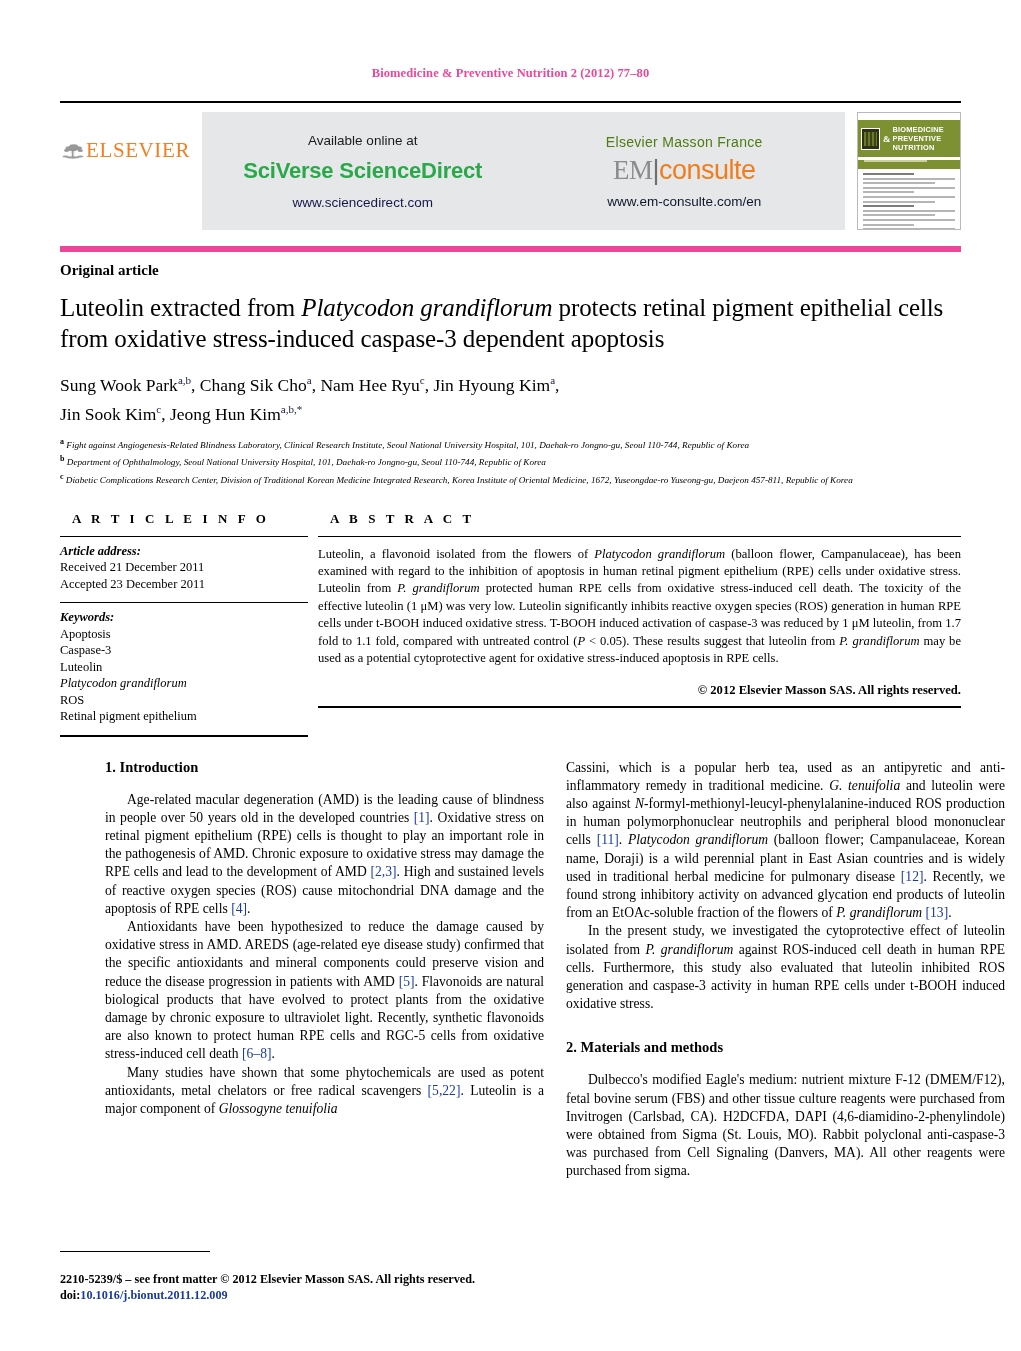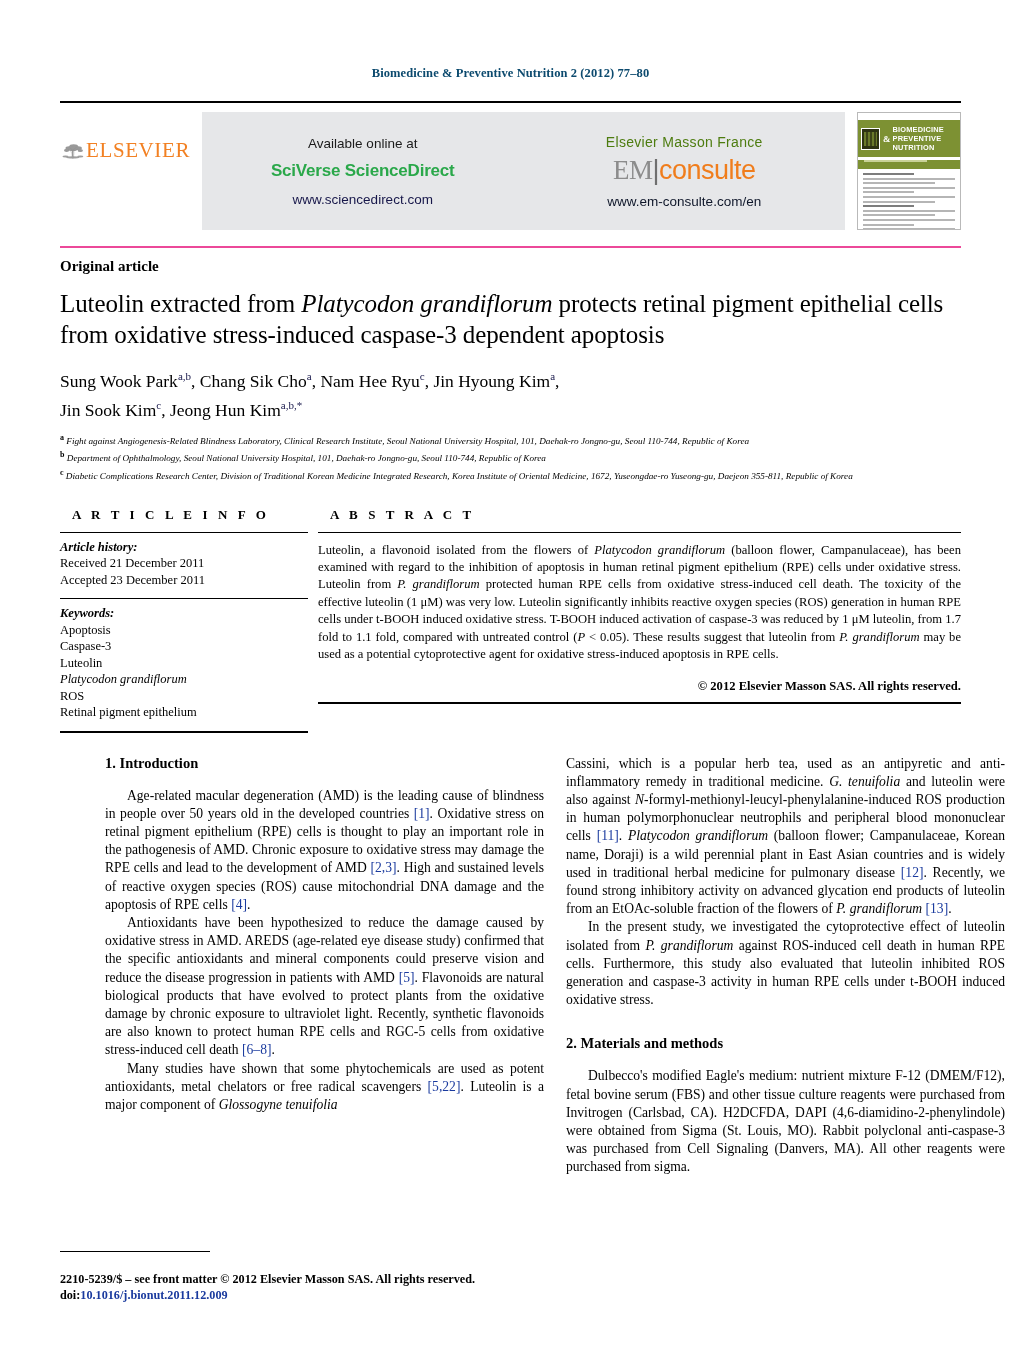--- a/index.html
+++ b/index.html
@@ -21,21 +21,21 @@
     height: 1351px;
     box-sizing: border-box;
     padding: 0 60px;
   }
 
   
   .running-head {
     text-align: center;
     font-size: 12.5px;
     font-weight: bold;
-    color: #0c4a6e;
+    color: #ec4899;
     letter-spacing: 0.1px;
     padding-top: 66px;
   }
 
   
   .masthead {
     margin-top: 20px;
     border-top: 2.2px solid #000;
     padding-top: 9px;
     display: flex;
@@ -77,21 +77,21 @@
     justify-content: center;
     gap: 3px;
     font-family: "Liberation Sans", sans-serif;
   }
   .avail-online {
     font-size: 13.5px;
     color: #1b1b1b;
     margin-bottom: 7px;
   }
   .sciverse {
-    font-size: 17px;
+    font-size: 22px;
     font-weight: bold;
     color: #2aa84a;
     letter-spacing: -0.2px;
   }
   .sd-url {
     font-size: 13.5px;
     color: #17174a;
     margin-top: 8px;
   }
   .emf {
@@ -179,21 +179,21 @@
   .cover-line {
     height: 2px;
     background: #b5b5b5;
     margin-bottom: 2.6px;
   }
   .cover-line.dark { background:#7d7d7d; }
   .cover-line.short { width: 55%; }
   .cover-line.mid { width: 78%; }
 
   
-  .title-block { margin-top: 12px; border-top: 2px solid #ec4899; padding-top: 10px; }
+  .title-block { margin-top: 12px; border-top: 6px solid #ec4899; padding-top: 10px; }
   .article-type {
     font-size: 15px;
     font-weight: bold;
     margin-bottom: 13px;
   }
   h1.title {
     font-size: 25px;
     font-weight: normal;
     line-height: 31px;
     margin: 0 0 14px 0;
@@ -383,30 +383,30 @@
     <div class="article-type">Original article</div>
     <h1 class="title"><span>Luteolin extracted from </span><i>Platycodon grandiflorum</i><span> protects retinal pigment epithelial cells from oxidative stress-induced caspase-3 dependent apoptosis</span></h1>
 
     <div class="authors">
       <span>Sung Wook Park</span><sup>a,b</sup><span>, Chang Sik Cho</span><sup>a</sup><span>, Nam Hee Ryu</span><sup>c</sup><span>, Jin Hyoung Kim</span><sup>a</sup><span>,</span><br>
       <span>Jin Sook Kim</span><sup>c</sup><span>, Jeong Hun Kim</span><sup>a,b,*</sup>
     </div>
 
     <div class="affil"><sup>a</sup> <span>Fight against Angiogenesis-Related Blindness Laboratory, Clinical Research Institute, Seoul National University Hospital, 101, Daehak-ro Jongno-gu, Seoul 110-744, Republic of Korea</span></div>
     <div class="affil"><sup>b</sup> <span>Department of Ophthalmology, Seoul National University Hospital, 101, Daehak-ro Jongno-gu, Seoul 110-744, Republic of Korea</span></div>
-    <div class="affil"><sup>c</sup> <span>Diabetic Complications Research Center, Division of Traditional Korean Medicine Integrated Research, Korea Institute of Oriental Medicine, 1672, Yuseongdae-ro Yuseong-gu, Daejeon 355-811, Republic of Korea</span></div>
+    <div class="affil"><sup>c</sup> <span>Diabetic Complications Research Center, Division of Traditional Korean Medicine Integrated Research, Korea Institute of Oriental Medicine, 1672, Yuseongdae-ro Yuseong-gu, Daejeon 457-811, Republic of Korea</span></div>
   </div>
 
   <div class="info-abstract">
 
     <div class="col-info">
       <div class="sec-head">A R T I C L E    I N F O</div>
       <div class="rule-thin"></div>
       <div class="info-group">
-        <div class="lbl">Article history:</div>
+        <div class="lbl">Article address:</div>
         <div>Received 21 December 2011</div>
         <div>Accepted 23 December 2011</div>
       </div>
       <div class="rule-thin"></div>
       <div class="info-group">
         <div class="lbl">Keywords:</div>
         <div>Apoptosis</div>
         <div>Caspase-3</div>
         <div>Luteolin</div>
         <div class="kw"><i>Platycodon grandiflorum</i></div>

